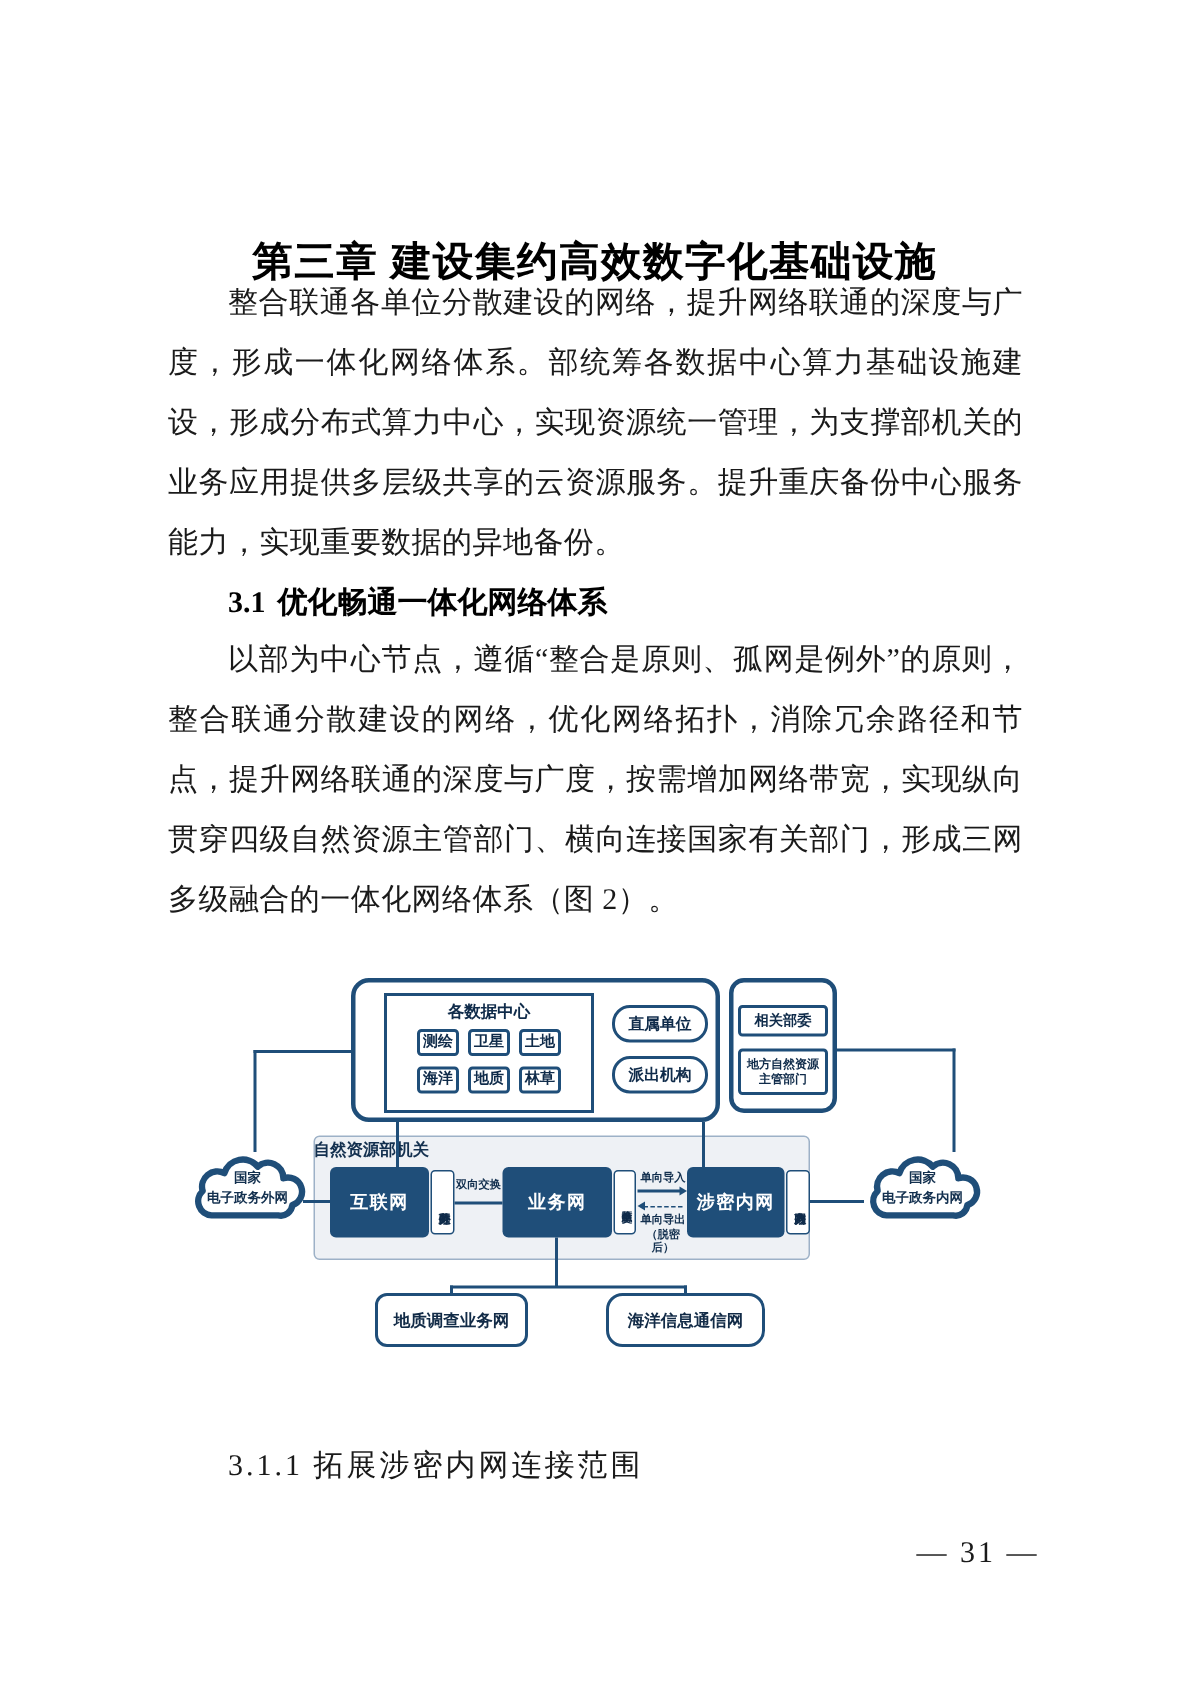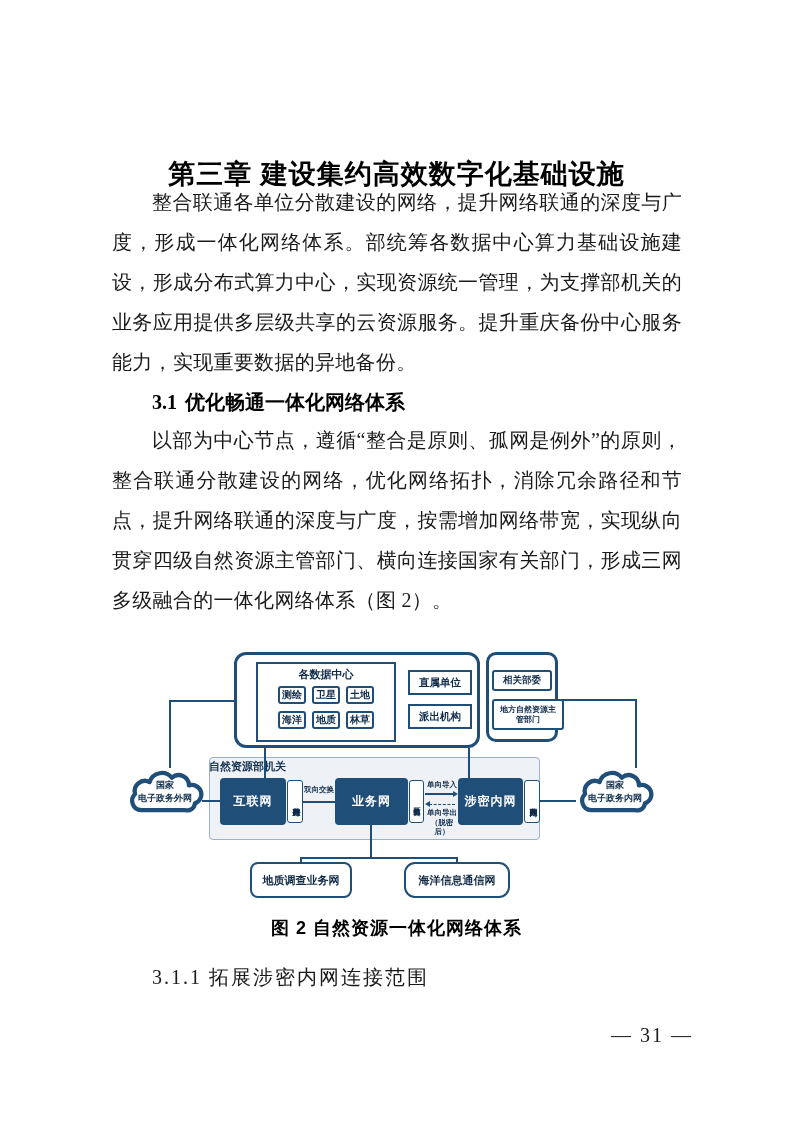--- a/index.html
+++ b/index.html
@@ -48,27 +48,27 @@
   .right-box { left:374px; top:14px; width:72px; height:90px;
                border:3px solid #1f4e79; border-radius:10px; background:#fff; }
   .dc-box { left:144px; top:24px; width:140px; height:80px;
             border:2.5px solid #1f4e79; background:#fff;
             display:flex; flex-direction:column; align-items:center; padding-top:3px; }
   .dc-title { font-size:11px; font-weight:700; color:#0f2b4a; margin-bottom:4px; }
   .dc-grid { display:grid; grid-template-columns:repeat(3,1fr); gap:7px 6px; padding:0 20px; width:100%; }
   .dc-item { border:2px solid #1f4e79; border-radius:3px; background:#fff;
              font-size:10px; font-weight:700; color:#0f2b4a; text-align:center;
              padding:1px 1px; line-height:12px; }
-  .wbox { border:2.5px solid #1f4e79; border-radius:0; background:#fff;
+  .wbox { border:2.5px solid #1f4e79; border-radius:12px; background:#fff;
           display:flex; align-items:center; justify-content:center;
           font-weight:700; color:#0f2b4a; text-align:center; }
   .affil-1 { left:296px; top:32px; width:64px; height:25px; font-size:10.5px; }
   .affil-2 { left:296px; top:66px; width:64px; height:25px; font-size:10.5px; }
   .rel-1 { left:380px; top:32px; width:60px; height:21px; font-size:9.5px; border-width:2px; border-radius:3px; }
-  .rel-2 { left:380px; top:61px; width:72px; height:31px; font-size:8px; line-height:10px;
+  .rel-2 { left:380px; top:61px; width:60px; height:31px; font-size:8px; line-height:10px;
            border-width:2px; border-radius:3px; padding:0 3px; }
   .gray-box { left:97px; top:119px; width:331px; height:83px;
               background:#eef1f5; border:1px solid #9db1c7; border-radius:4px; }
   .gray-title { left:97px; top:121px; width:331px; text-align:left;
                 font-size:11px; font-weight:700; color:#13304f; }
   .net-box { background:#1f4e79; border-radius:4px; color:#fff;
              display:flex; align-items:center; justify-content:center;
              font-size:12px; font-weight:700; letter-spacing:1px; }
   .net-internet  { left:108px; top:140px; width:66px; height:47px; }
   .net-business  { left:223px; top:140px; width:73px; height:47px; }
@@ -183,19 +183,18 @@
     <div class="abs line" style="left:90px;  top:162px; width:20px; height:2px;"></div>
     <div class="abs line" style="left:428px; top:162px; width:36px; height:2px;"></div>
     <div class="abs line" style="left:152px; top:110px; width:2px;  height:31px;"></div>
     <div class="abs line" style="left:356px; top:110px; width:2px;  height:31px;"></div>
     <div class="abs line" style="left:258px; top:187px; width:2px;  height:33px;"></div>
     <div class="abs line" style="left:188px; top:219px; width:158px;height:2px;"></div>
     <div class="abs line" style="left:188px; top:219px; width:2px;  height:6px;"></div>
     <div class="abs line" style="left:344px; top:219px; width:2px;  height:6px;"></div>
   </div>
 
-  <div class="fig-caption">图 2 自然资源一体化网络体系</div>
 
   <div class="h311">3.1.1 拓展涉密内网连接范围</div>
 
   <div class="page-num">— 31 —</div>
 
 </div>
 
 </body></html>

